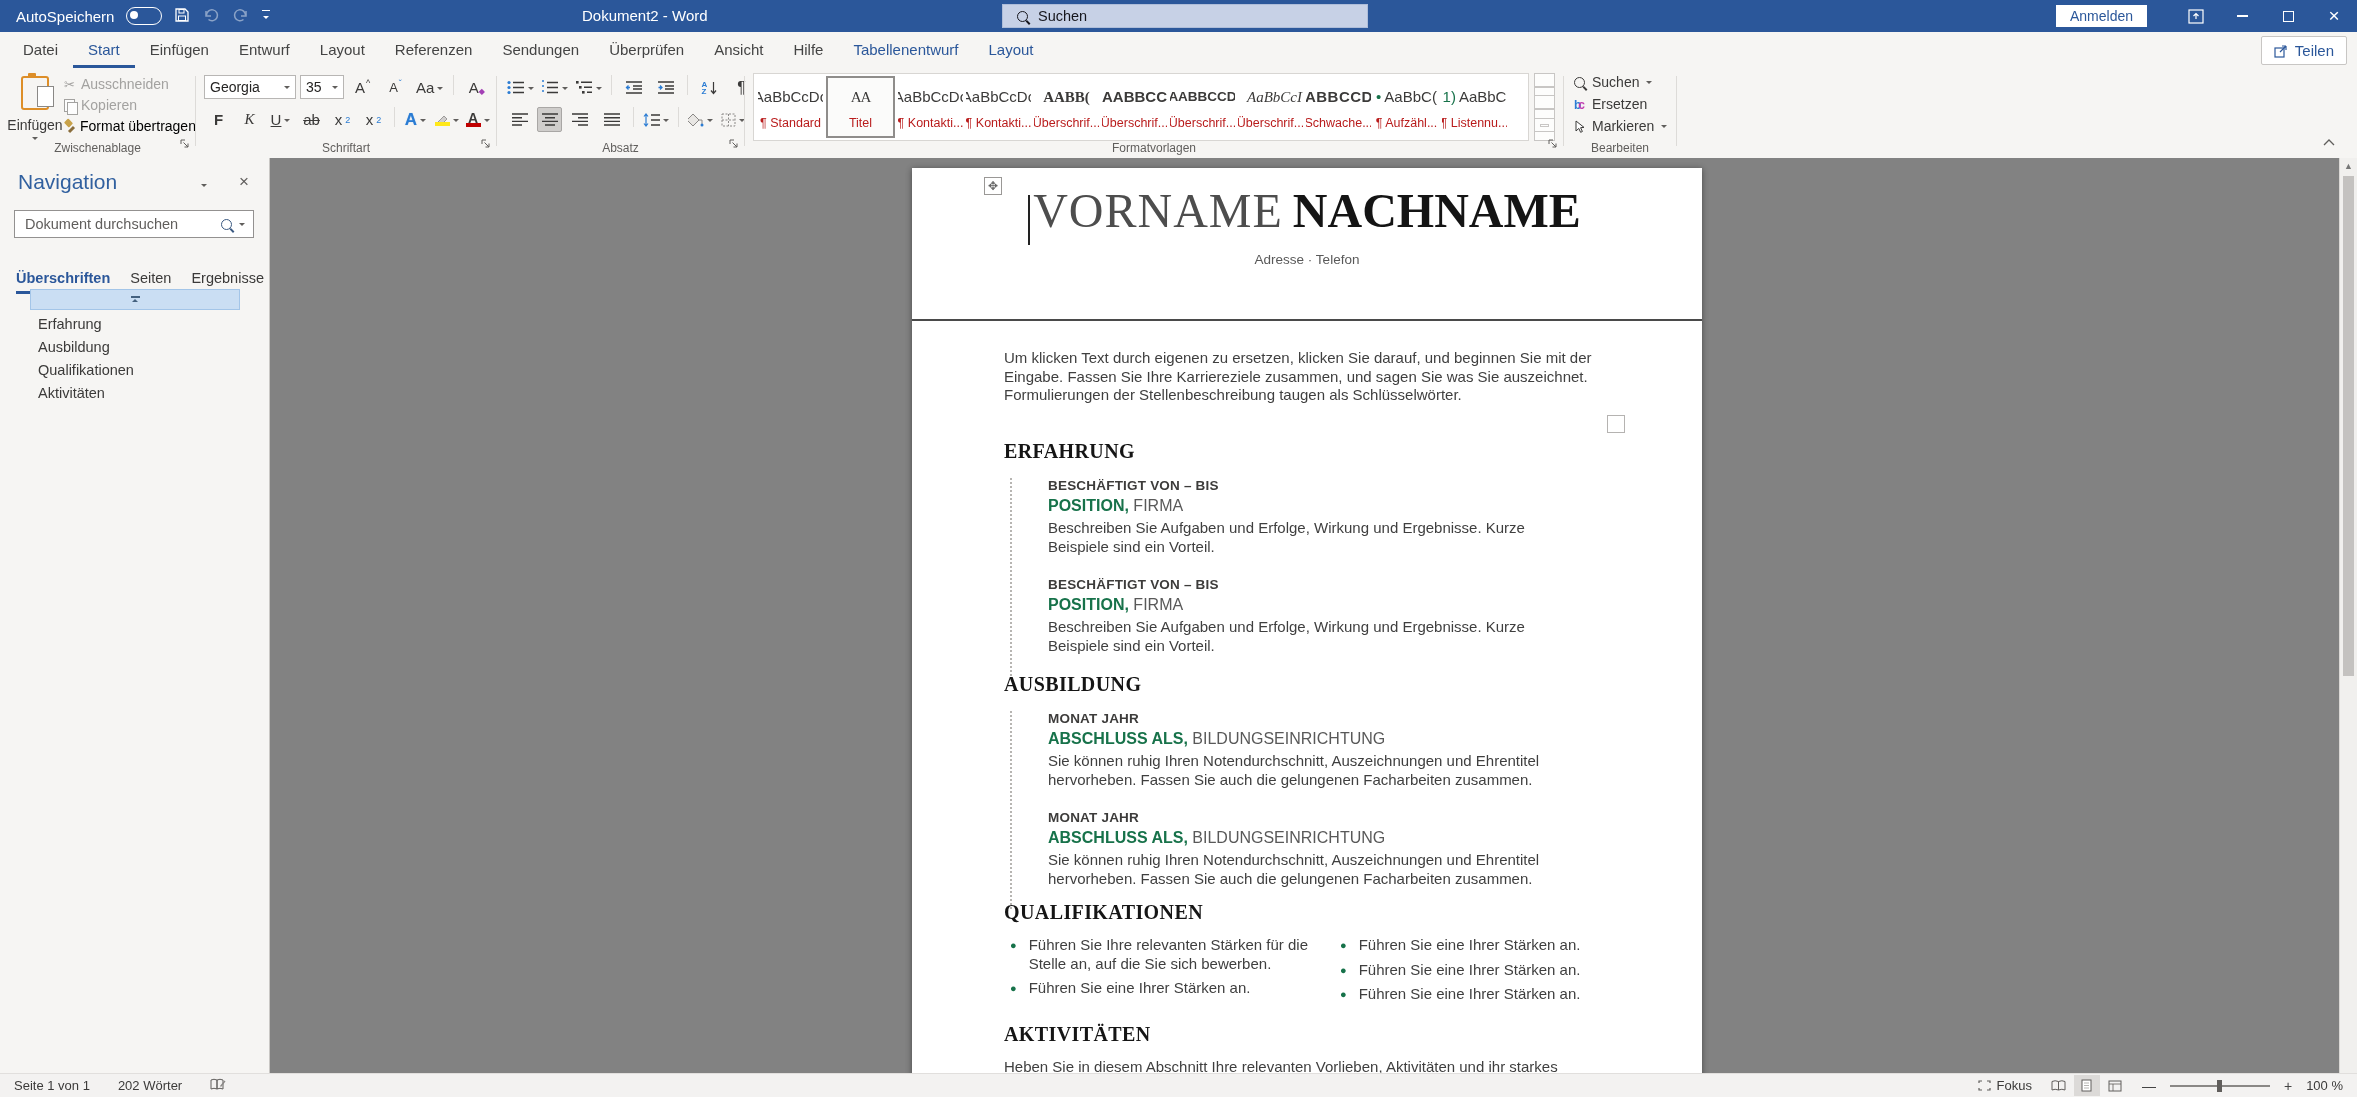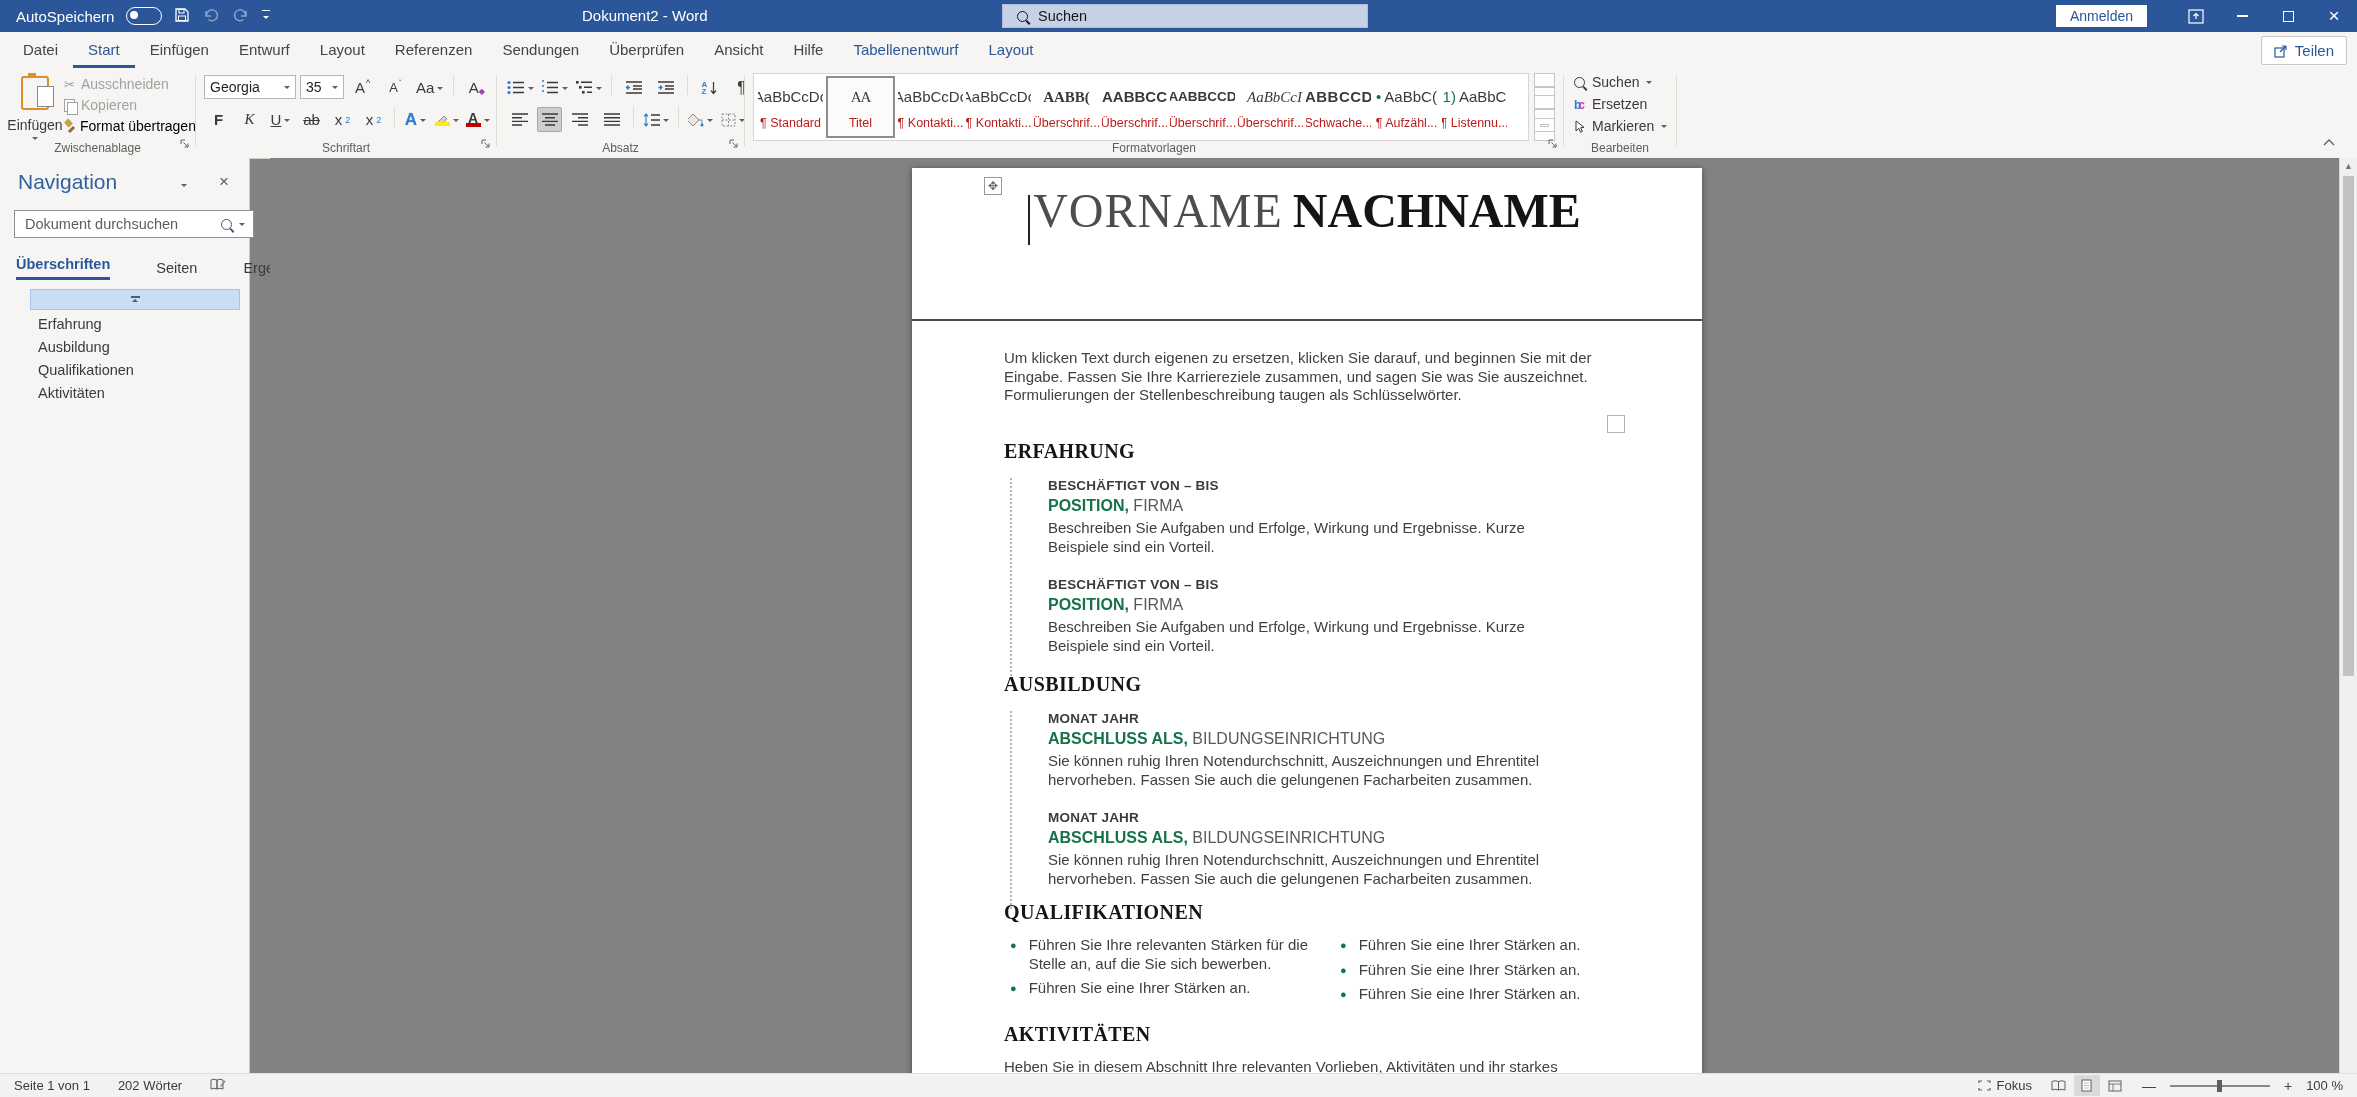--- a/index.html
+++ b/index.html
@@ -95,29 +95,29 @@
                   display:flex;align-items:center;justify-content:center;color:#605e5c;}
   .galscroll span:first-child{border-top-width:1px;}
   .morebar{width:7px;height:1.5px;background:#605e5c;position:absolute;margin-top:-8px;}
   
   .editbtns{position:absolute;left:10px;top:6px;display:flex;flex-direction:column;gap:6px;}
   .editbtn{display:flex;align-items:center;gap:7px;font-size:14px;color:#3b3a39;white-space:nowrap;}
   .repl-b{color:#2b7cd3;font-weight:bold;font-size:12px;}
   .repl-c{color:#c13bb0;font-weight:bold;font-size:12px;margin-left:-3px;margin-top:6px;}
   .collapse-rib{position:absolute;right:22px;bottom:8px;color:#605e5c;}
   
-  .navpane{position:absolute;left:0;top:158px;width:250px;bottom:23px;background:#f6f5f3;border-right:1px solid #c9c7c4;box-sizing:border-box;}
+  .navpane{position:absolute;left:0;top:158px;width:270px;bottom:23px;background:#f6f5f3;border-right:1px solid #c9c7c4;box-sizing:border-box;}
   .nav-head{position:absolute;left:18px;top:12px;font-size:21px;color:#31609f;}
   .nav-ddl{position:absolute;right:62px;top:22px;color:#605e5c;}
   .nav-close{position:absolute;right:20px;top:14px;font-size:17px;color:#605e5c;}
   .nav-search{position:absolute;left:14px;top:52px;width:240px;height:28px;background:#fff;border:1px solid #939190;
               display:flex;align-items:center;box-sizing:border-box;padding:0 8px;gap:7px;}
   .nav-search input{flex:1;border:none;outline:none;font-size:14.5px;font-family:inherit;color:#333;background:transparent;}
   .nav-search input::placeholder{color:#605e5c;opacity:1;}
-  .nav-tabs{position:absolute;left:16px;top:98px;display:flex;gap:46px;font-size:14.5px;color:#3b3a39;align-items:center;}
+  .nav-tabs{position:absolute;left:16px;top:112px;display:flex;gap:20px;font-size:14.5px;color:#3b3a39;}
   .nav-tab.active{color:#2b579a;font-weight:bold;border-bottom:3px solid #2b579a;padding-bottom:5px;}
   .nav-selband{position:absolute;left:30px;top:131px;width:210px;height:21px;background:#cadef3;border:1px solid #a3c5e8;
                display:flex;align-items:center;justify-content:center;box-sizing:border-box;}
   .collapse-ic{width:9px;height:7px;position:relative;}
   .collapse-ic::before{content:"";position:absolute;left:0;top:0;width:9px;height:1.5px;background:#44617f;}
   .collapse-ic::after{content:"";position:absolute;left:1px;top:3px;border:3.5px solid transparent;border-bottom-color:#44617f;margin-top:-3px;}
   .nav-items{position:absolute;left:38px;top:158px;display:flex;flex-direction:column;gap:7px;font-size:14.5px;color:#3b3a39;}
   
   .canvas{position:absolute;left:270px;top:158px;right:0;bottom:23px;background:#828282;overflow:hidden;}
   .vscroll{position:absolute;right:0;top:0;bottom:0;width:17px;background:#f1f0ee;border-left:1px solid #dad8d5;}
@@ -582,20 +582,21 @@
     </div>
   </div>
 
   <div class="canvas">
     <div class="page">
       <div class="movehandle">✥</div>
       <span class="cursorbar"></span>
       <div class="doc-title">
         <span class="fn">VORNAME</span><span class="ln">NACHNAME</span>
       </div>
+      <div class="contact1">Adresse · Telefon</div>
       <div class="headrule"></div>
 
       <div class="summary">Um klicken Text durch eigenen zu ersetzen, klicken Sie darauf, und beginnen Sie mit der Eingabe. Fassen Sie Ihre Karriereziele zusammen, und sagen Sie was Sie auszeichnet. Formulierungen der Stellenbeschreibung taugen als Schlüsselwörter.</div>
       <span class="sq-handle"></span>
 
       <div class="sect-h" style="top:272px">ERFAHRUNG</div>
       <div class="entries" style="top:310px">
         <div class="entry">
           <div class="period">BESCHÄFTIGT VON – BIS</div>
           <div class="posline"><span class="pos">POSITION,</span> <span class="firm">FIRMA</span></div>

